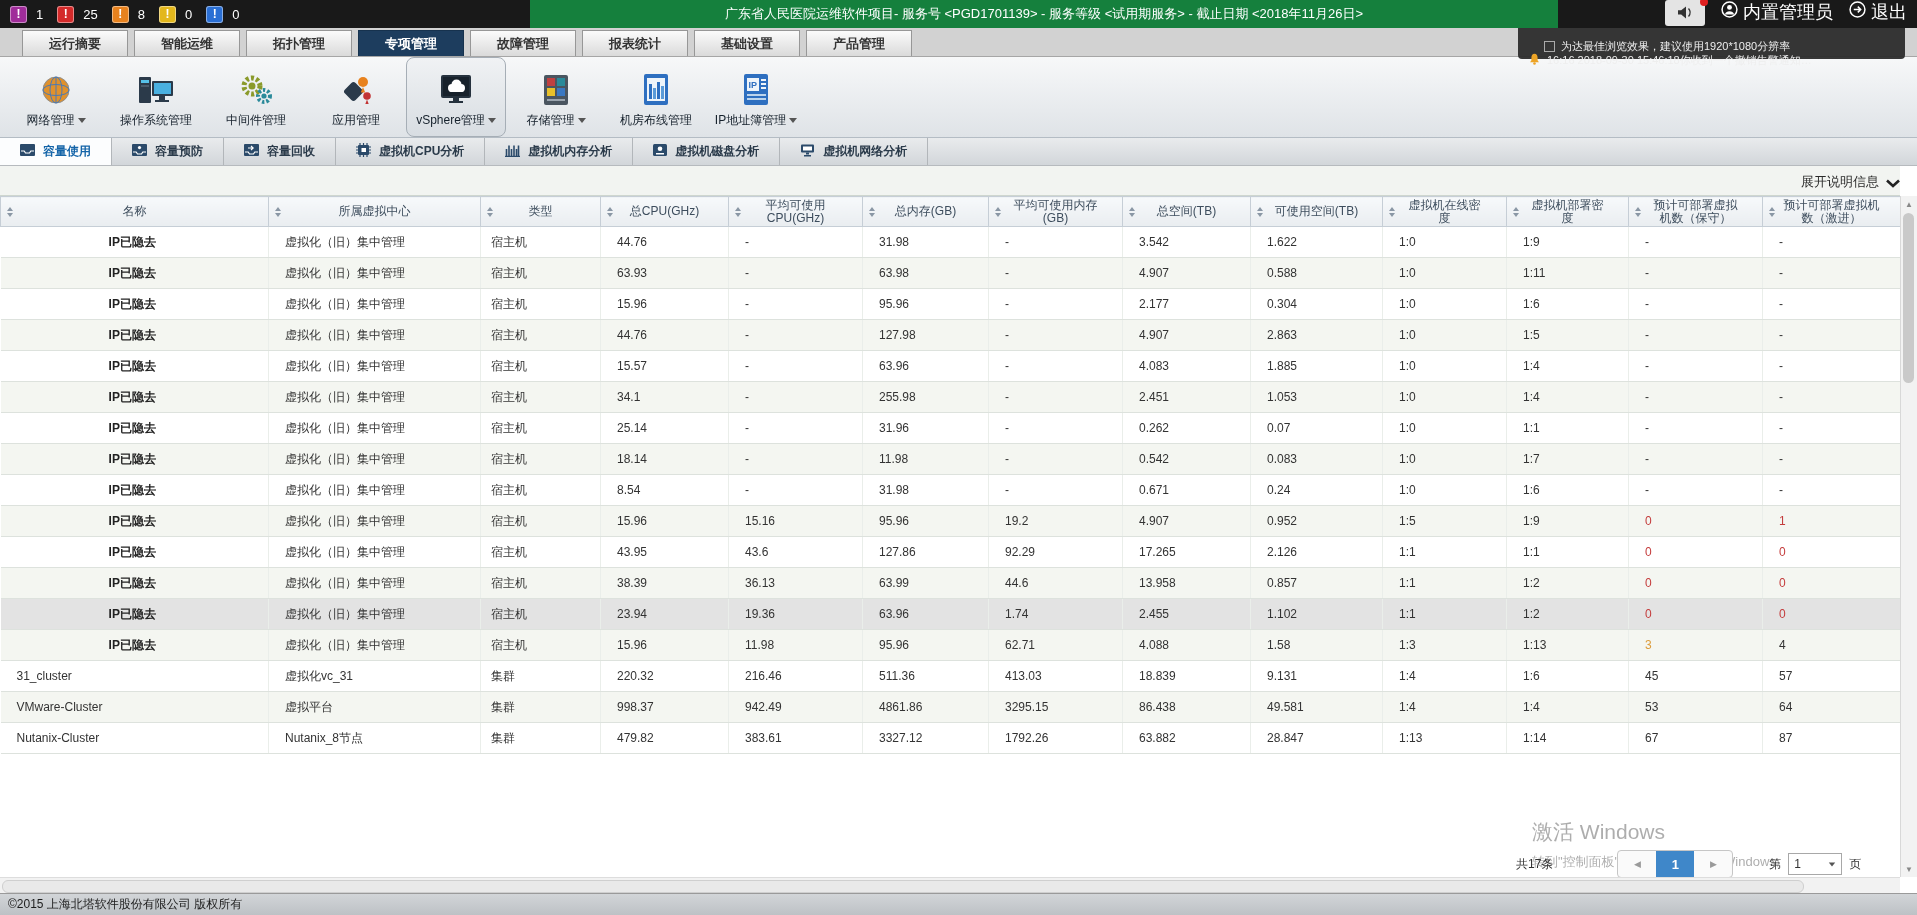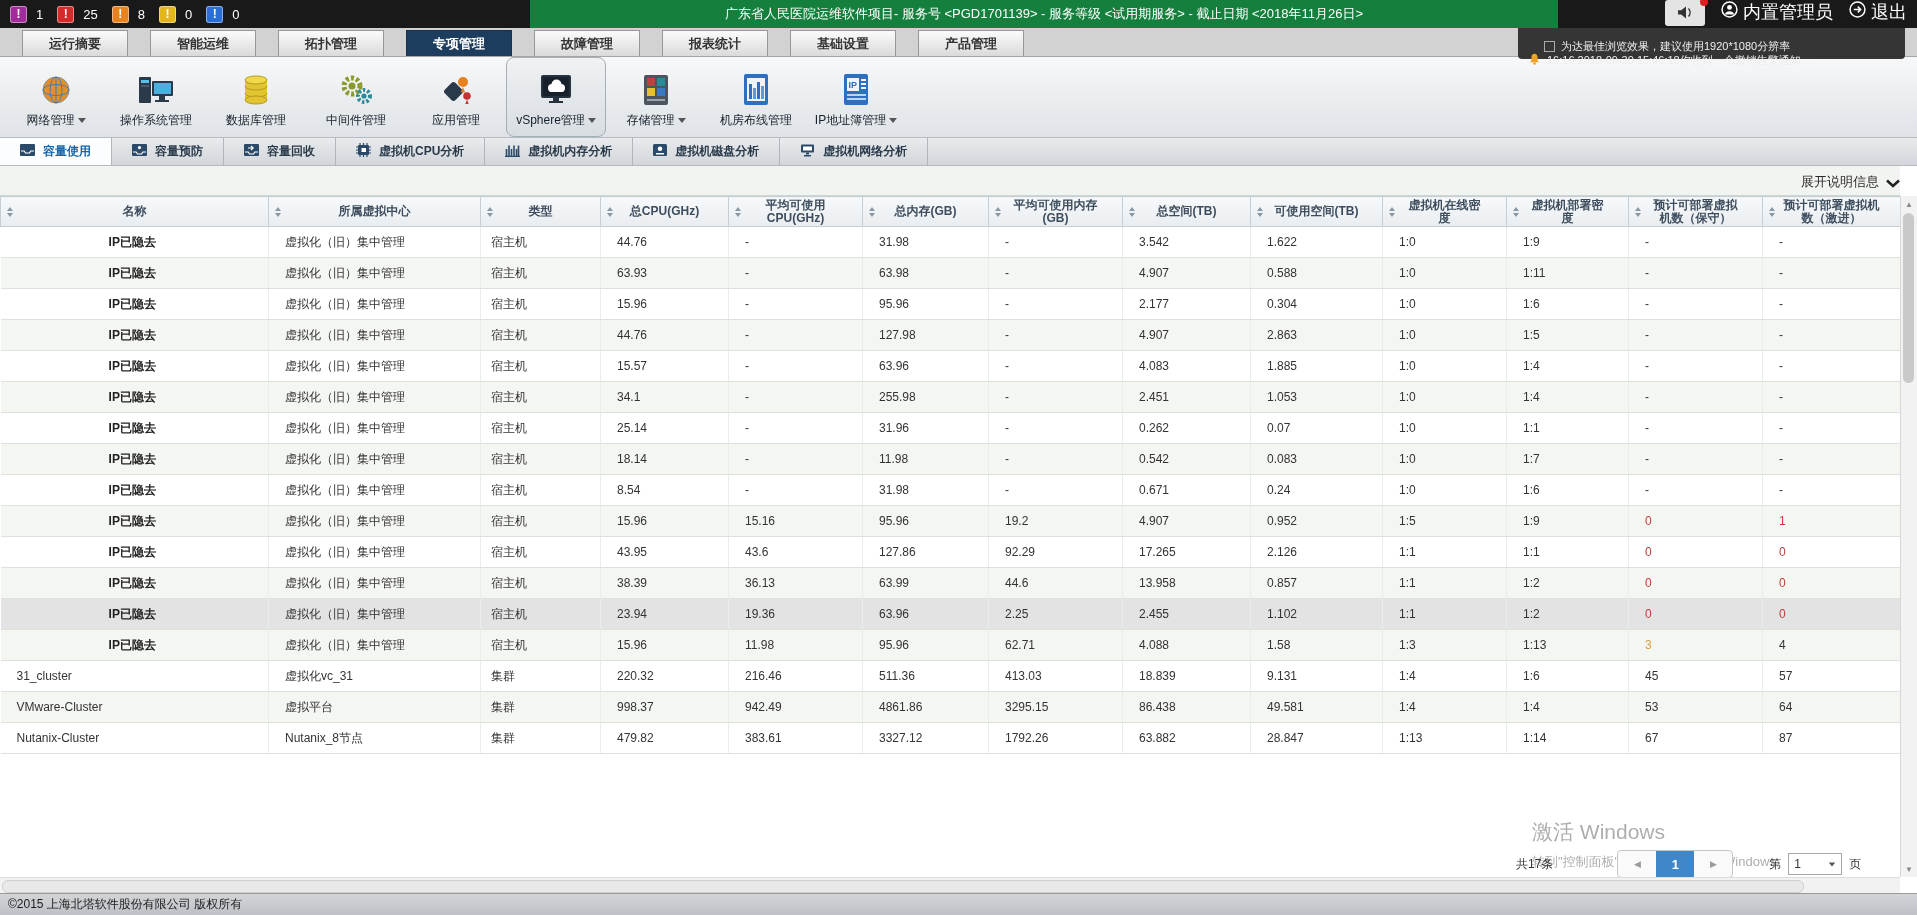--- a/index.html
+++ b/index.html
@@ -14,21 +14,21 @@
   .alert-count{color:#fff;font-size:13px}
   .banner{position:absolute;left:530px;top:0;width:1028px;height:28px;background:#c33;color:#fff;
           display:flex;align-items:center;justify-content:center;font-size:13px;white-space:nowrap;overflow:hidden}
   .top-right{position:absolute;right:10px;top:0;height:28px;display:flex;align-items:flex-start;gap:16px;color:#fff;font-size:18px}
   .speaker-btn{position:relative;width:40px;height:26px;background:#e4e4e4;border-radius:3px;
                display:flex;align-items:center;justify-content:center;cursor:pointer}
   .speaker-dot{position:absolute;top:-2px;right:-3px;width:8px;height:8px;background:#e02020;border-radius:50%}
   .tb-item{display:flex;align-items:center;gap:5px;cursor:pointer}
   
   .navtabs{position:absolute;top:28px;left:0;width:1917px;height:29px;background:#d2d2d2;
-           border-bottom:1px solid #a6a6a6;display:flex;align-items:flex-end;padding-left:22px;gap:22px;box-sizing:border-box;z-index:10}
+           border-bottom:1px solid #a6a6a6;display:flex;align-items:flex-end;padding-left:22px;gap:6px;box-sizing:border-box;z-index:10}
   .navtab{width:104px;height:25px;background:linear-gradient(#fbfbfb,#dadada);border:1px solid #979797;border-bottom:none;
           display:flex;align-items:center;justify-content:center;font-size:13px;font-weight:bold;color:#333;cursor:pointer}
   .navtab.active{background:#1d3d5e;color:#fff;border-color:#16324e}
   
   .ribbon{position:absolute;top:57px;left:0;width:1917px;height:81px;background:linear-gradient(#f7f8f9,#dfe3e7);
           border-bottom:1px solid #b4bcc4;display:flex;padding-left:6px;box-sizing:border-box}
   .ribbon-item{width:100px;display:flex;flex-direction:column;align-items:center;justify-content:flex-end;
                padding-bottom:7px;gap:5px;cursor:pointer;box-sizing:border-box;border:1px solid transparent}
   .ribbon-item.active{background:linear-gradient(#f0f2f4,#d8dde2);border:1px solid #a6aeb6;border-radius:8px}
   .ribbon-icon{height:38px;display:flex;align-items:flex-end}
@@ -41,21 +41,21 @@
           font-size:12px;font-weight:bold;color:#2a3a4a;cursor:pointer;white-space:nowrap}
   .subtab.active{background:#fcfdfe;color:#1464a8}
   
   .panel-top{position:absolute;top:166px;left:0;width:1900px;height:30px;background:#f2f4f1;
              border-bottom:1px solid #cfd6cf;box-sizing:border-box}
   .expand-link{position:absolute;right:0;top:7px;font-size:13px;color:#2a2a2a;display:flex;align-items:flex-end;gap:7px;cursor:pointer}
   
   table.grid{position:absolute;top:196px;left:0;width:1900px;border-collapse:collapse;table-layout:fixed;
              font-size:12px;color:#333;z-index:2}
   table.grid thead td{background:linear-gradient(#f7f9fb,#e9edf0);border:1px solid #c6ced6;height:30px;
-             text-align:center;font-weight:bold;color:#3d4d5d;position:relative;line-height:13px;padding:1px 20px;cursor:pointer;box-sizing:border-box}
+             text-align:center;font-weight:normal;color:#3d4d5d;position:relative;line-height:13px;padding:1px 20px;cursor:pointer;box-sizing:border-box}
   table.grid tbody td{height:31px;border-bottom:1px solid #dde2dd;border-right:1px solid #eaeeea;
              padding:0 4px 0 16px;overflow:hidden;white-space:nowrap;box-sizing:border-box}
   table.grid tbody td:nth-child(3){padding-left:10px}
   tr.alt{background:#f4f6f1}
   tr.sel{background:#e3e3e3}
   td.name-host{text-align:center;font-weight:bold;padding-left:0 !important;color:#222}
   td.c-red{color:#c43c3c}
   td.c-orange{color:#dc9c3c}
   .sort{position:absolute;left:6px;top:50%;transform:translateY(-50%);display:flex;flex-direction:column;gap:2px}
   .sort i{width:0;height:0;border-left:3.5px solid transparent;border-right:3.5px solid transparent;display:block}
@@ -184,32 +184,20 @@
           <rect x="15" y="8" width="21" height="15" rx="1" fill="#2b3a4a"></rect>
           <rect x="17" y="10" width="17" height="11" fill="#4ab0e0"></rect>
           <rect x="22" y="23" width="6" height="4" fill="#2b3a4a"></rect>
           <rect x="18" y="27" width="14" height="2" fill="#2b3a4a"></rect>
         </svg>
       </span>
       <span class="ribbon-label">操作系统管理</span>
     </div>
     <div class="ribbon-item">
       <span class="ribbon-icon">
-        <svg width="30" height="34">
-          <rect x="4" y="7" width="22" height="20" fill="#e2c430"></rect>
-          <ellipse cx="15" cy="7" rx="11" ry="4" fill="#efd84a" stroke="#b39a1e"></ellipse>
-          <path d="M4 13 a11 4 0 0 0 22 0" fill="none" stroke="#b39a1e"></path>
-          <path d="M4 20 a11 4 0 0 0 22 0" fill="none" stroke="#b39a1e"></path>
-          <ellipse cx="15" cy="27" rx="11" ry="4" fill="#e2c430" stroke="#b39a1e"></ellipse>
-        </svg>
-      </span>
-      <span class="ribbon-label">数据库管理</span>
-    </div>
-    <div class="ribbon-item">
-      <span class="ribbon-icon">
         <svg width="36" height="34">
           <circle cx="14" cy="13" r="8" fill="none" stroke="#8a9a2a" stroke-width="5" stroke-dasharray="3 2.2"></circle>
           <circle cx="14" cy="13" r="3.5" fill="#8a9a2a"></circle>
           <circle cx="26" cy="23" r="6" fill="none" stroke="#2a8a9a" stroke-width="4" stroke-dasharray="2.4 2"></circle>
           <circle cx="26" cy="23" r="2.6" fill="#2a8a9a"></circle>
         </svg>
       </span>
       <span class="ribbon-label">中间件管理</span>
     </div>
     <div class="ribbon-item">
@@ -606,21 +594,21 @@
         <td class="c-red">0</td>
         <td class="c-red">0</td>
       </tr>
       <tr class="sel">
         <td class="name-host">IP已隐去</td>
         <td>虚拟化（旧）集中管理</td>
         <td>宿主机</td>
         <td>23.94</td>
         <td>19.36</td>
         <td>63.96</td>
-        <td>2.25</td>
+        <td>1.74</td>
         <td>2.455</td>
         <td>1.102</td>
         <td>1:1</td>
         <td>1:2</td>
         <td class="c-red">0</td>
         <td class="c-red">0</td>
       </tr>
       <tr class="alt">
         <td class="name-host">IP已隐去</td>
         <td>虚拟化（旧）集中管理</td>

